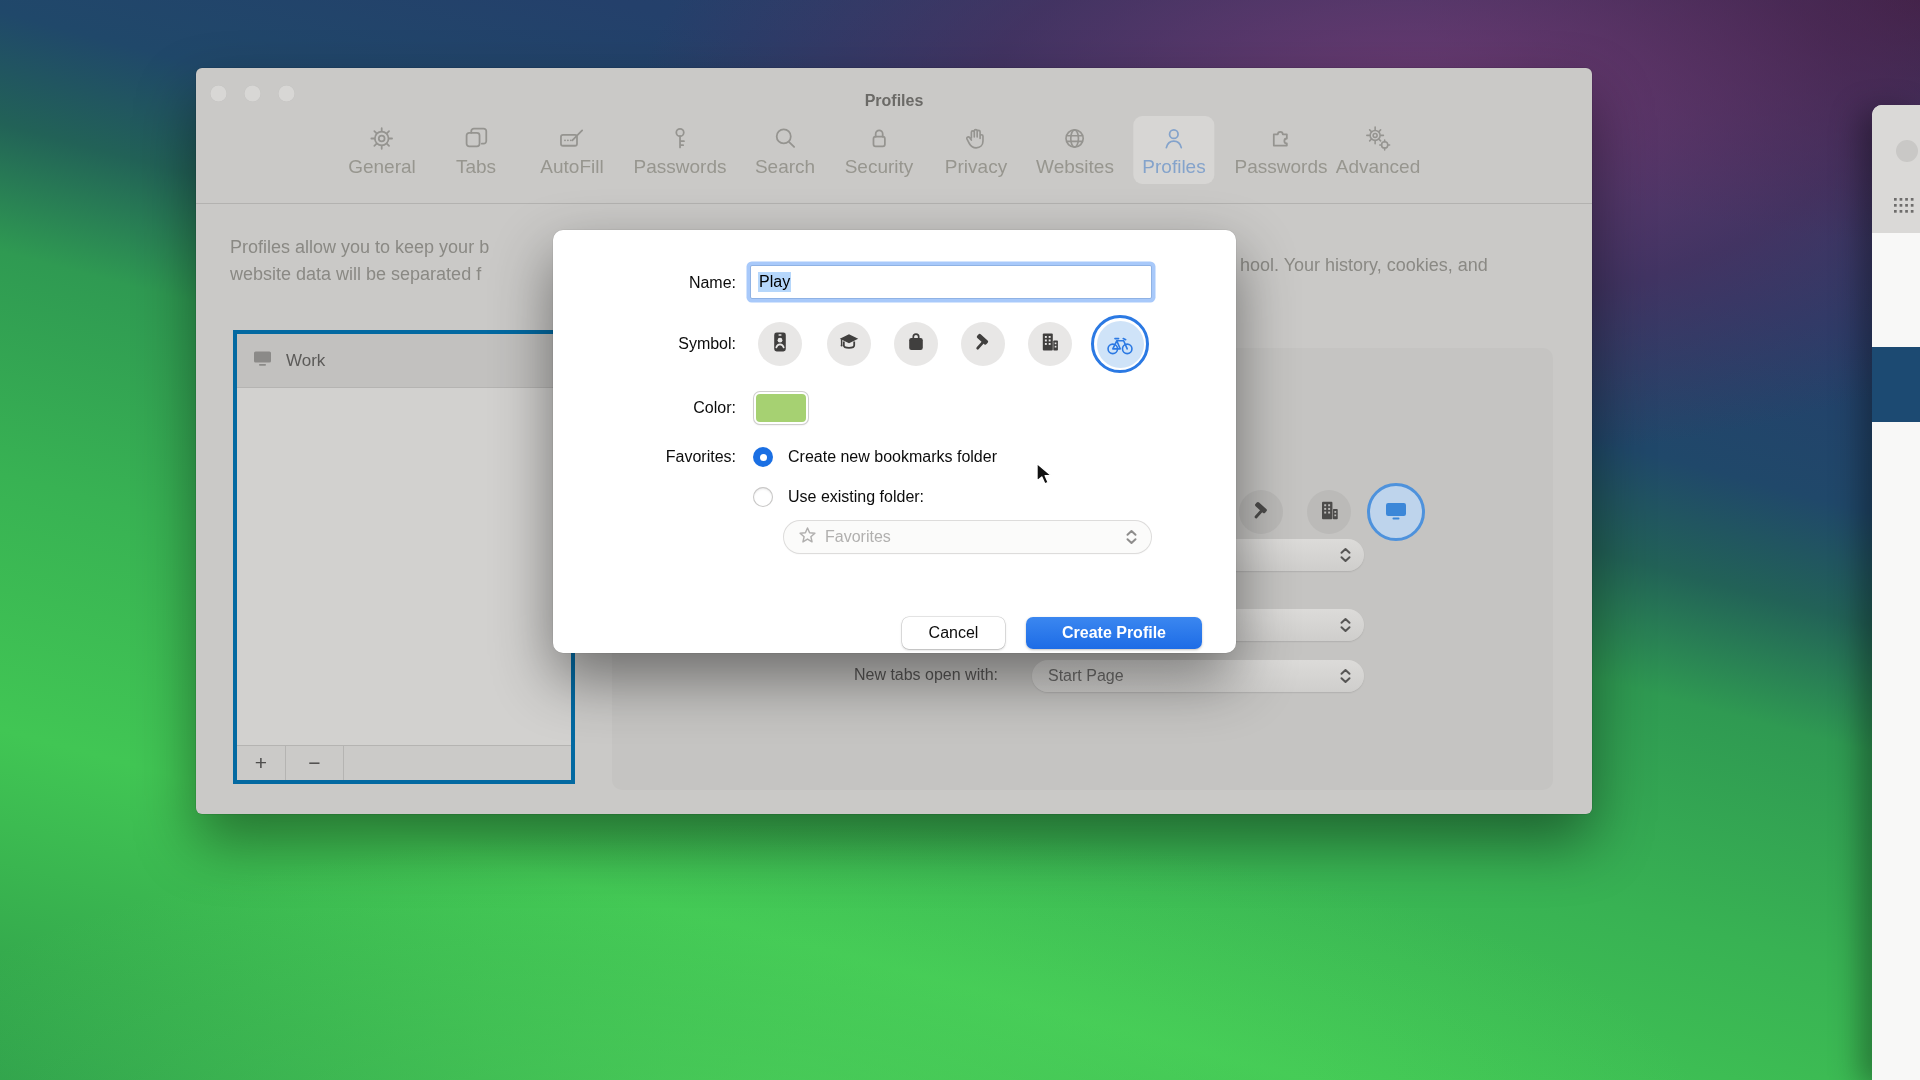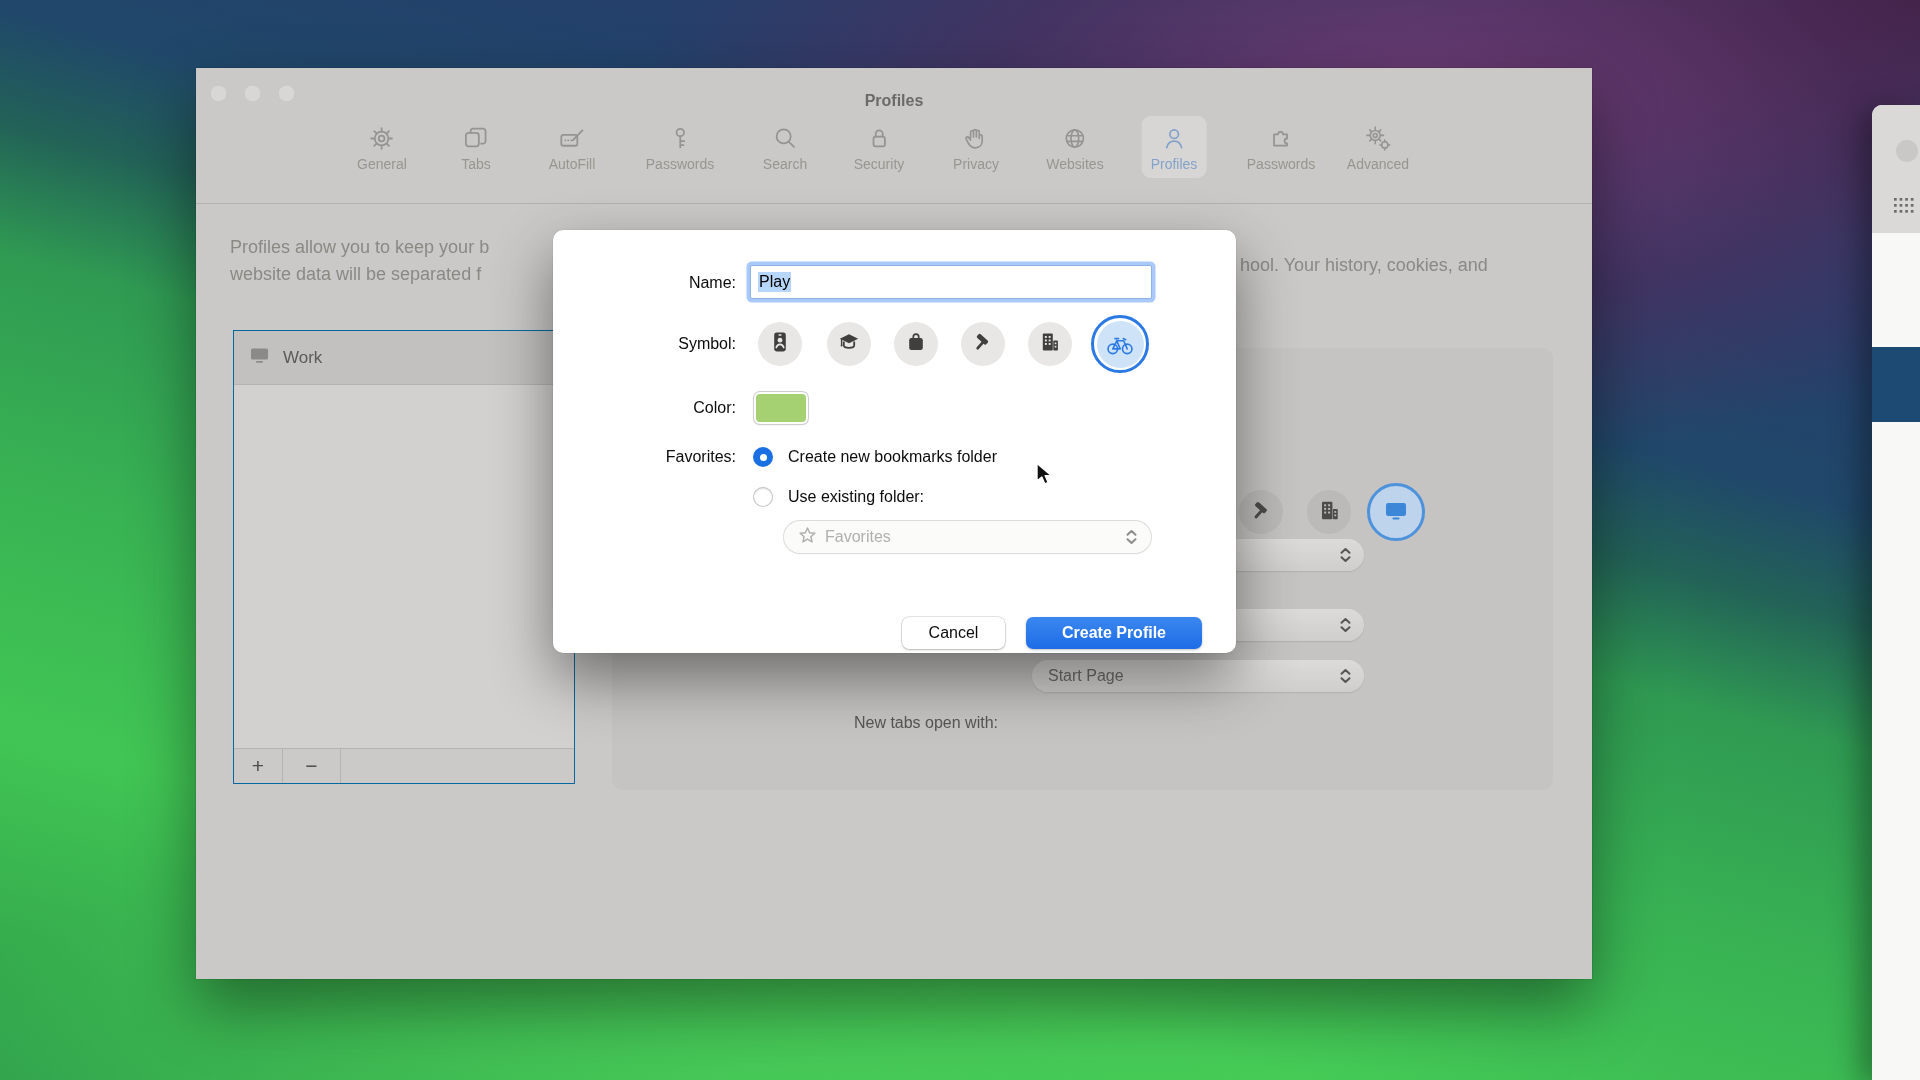--- a/index.html
+++ b/index.html
@@ -5,46 +5,46 @@
   html,body{margin:0;padding:0;width:1920px;height:1080px;overflow:hidden;
     font-family:"Liberation Sans","DejaVu Sans",sans-serif;}
   .desktop{position:relative;width:1920px;height:1080px;overflow:hidden;
     background-image:
       radial-gradient(60% 48% at 74% 10%, rgba(128,58,118,.80) 0%, rgba(90,42,92,.55) 38%, rgba(60,32,70,0) 68%),
       radial-gradient(42% 36% at 100% 0%, rgba(56,30,62,.95) 0%, rgba(56,30,62,0) 62%),
       radial-gradient(70% 40% at 40% 104%, rgba(86,224,96,.55) 0%, rgba(86,224,96,0) 70%),
       linear-gradient(195deg,#2a3f68 0%,#24406b 22%,#20486a 33%,#226257 40%,#2f9a52 48%,#38b253 62%,#41c654 78%,#35ab4d 92%,#2f9f4b 100%);}
 
   
-  .safari-window{position:absolute;left:196px;top:68px;width:1396px;height:911px;
-    background:#cac9c7;border-radius:0;box-shadow:0 28px 60px rgba(0,0,0,.42),0 0 0 .5px rgba(0,0,0,.15);}
+  .safari-window{position:absolute;left:196px;top:68px;width:1396px;height:746px;
+    background:#cac9c7;border-radius:6px;box-shadow:0 28px 60px rgba(0,0,0,.42),0 0 0 .5px rgba(0,0,0,.15);}
   .titlebar{position:absolute;left:0;top:0;width:100%;height:50px;}
   .tl{position:absolute;top:16.5px;width:17px;height:17px;border-radius:50%;
     background:#d8d7d5;box-shadow:inset 0 0 0 .5px rgba(0,0,0,.09);}
   .tl.c1{left:13.5px}.tl.c2{left:47.5px}.tl.c3{left:81.5px}
   .win-title{position:absolute;top:24px;left:0;width:100%;text-align:center;
     font-size:16px;font-weight:bold;color:#6b6a67;}
 
   .toolbar{position:absolute;left:0;top:0;width:100%;height:135px;border-bottom:1px solid #b3b2b0;}
   .tb-item{position:absolute;top:48px;transform:translateX(-50%);display:flex;flex-direction:column;
     align-items:center;gap:3px;padding:8px 9px 6px;border-radius:9px;color:#959490;width:max-content;}
-  .tb-item .tb-lb{font-size:14px;color:#97968f;text-align:center;}
+  .tb-item .tb-lb{font-size:19px;color:#97968f;text-align:center;}
   .tb-item.sel{background:#d7d6d4;color:#84a3cb;}
   .tb-item.sel .tb-lb{color:#84a3cb;}
   .tb-ic svg{display:block;}
   .t1{left:186px}.t2{left:280px}.t3{left:376px}.t4{left:484px}.t5{left:589px}
   .t6{left:683px}.t7{left:780px}.t8{left:879px}.t9{left:978px}.t10{left:1085px}.t11{left:1182px}
 
   .intro{position:absolute;font-size:18px;color:#8a8984;white-space:nowrap;line-height:27px;}
   .intro.l{left:34px;top:166px;}
   .intro.r{left:1044px;top:184px;}
 
   
   .plist{position:absolute;left:37px;top:262px;width:342px;height:454px;
-    background:#d2d1cf;border:1px solid #0369a1;box-sizing:border-box;}
+    background:#d2d1cf;border:4px solid #0369a1;box-sizing:border-box;}
   .plist-row{height:54px;background:#c2c1bf;border-bottom:1px solid #b5b4b2;
     display:flex;align-items:center;gap:14px;padding-left:16px;box-sizing:border-box;}
   .plist-row .rlabel{font-size:17px;color:#5c5b59;}
   .plist-foot{position:absolute;left:0;right:0;bottom:0;height:34px;border-top:1px solid #b5b4b2;
     background:#cbcac8;display:flex;}
   .pf-btn{width:49px;height:100%;border-right:1px solid #b5b4b2;display:flex;align-items:center;
     justify-content:center;font-size:21px;color:#4e4d4c;box-sizing:border-box;}
   .pf-btn.minus{width:58px;}
 
   
@@ -52,21 +52,21 @@
   .pcircle{position:absolute;width:44px;height:44px;border-radius:50%;background:#bbbab8;
     display:flex;align-items:center;justify-content:center;}
   .pc1{left:627px;top:142px}.pc2{left:695px;top:142px}
   .pcircle-sel{position:absolute;left:755px;top:135px;width:52px;height:52px;border-radius:50%;
     border:3px solid #4e92dc;background:#bed4ec;display:flex;align-items:center;justify-content:center;}
   .pill{position:absolute;height:32px;border-radius:16px;background:linear-gradient(180deg,#dcdbd9,#cfcecc);
     box-shadow:0 1px 1.5px rgba(0,0,0,.10);display:flex;align-items:center;box-sizing:border-box;}
   .pill .chev{position:absolute;right:12px;top:8px;color:#565554;}
   .stub1{left:420px;top:191px;width:332px;}
   .stub2{left:420px;top:261px;width:332px;}
-  .newtabs-label{position:absolute;right:555px;top:318px;font-size:16px;color:#565554;white-space:nowrap;margin-top:48px;}
+  .newtabs-label{position:absolute;right:555px;top:318px;font-size:16px;color:#565554;white-space:nowrap;}
   .newtabs-pill{left:420px;top:312px;width:332px;padding-left:16px;font-size:16px;color:#6c6b6a;}
 
   
   .dialog{position:absolute;left:553px;top:230px;width:683px;height:423px;background:#ffffff;
     border-radius:10px;box-shadow:0 25px 60px rgba(0,0,0,.45),0 0 0 .5px rgba(0,0,0,.08);z-index:50;}
   .dlabel{position:absolute;right:500px;font-size:16px;color:#0c0c0c;white-space:nowrap;line-height:20px;}
   .name-field{position:absolute;left:197px;top:35px;width:402px;height:34px;box-sizing:border-box;
     background:#fff;border:1px solid #8fb2e4;box-shadow:0 0 0 3.5px rgba(96,156,245,.55);
     border-radius:2px;display:flex;align-items:center;padding-left:7px;font-size:16px;color:#000;}
   .name-field .seltext{background:#b6d7fb;padding:1px 1px;}

